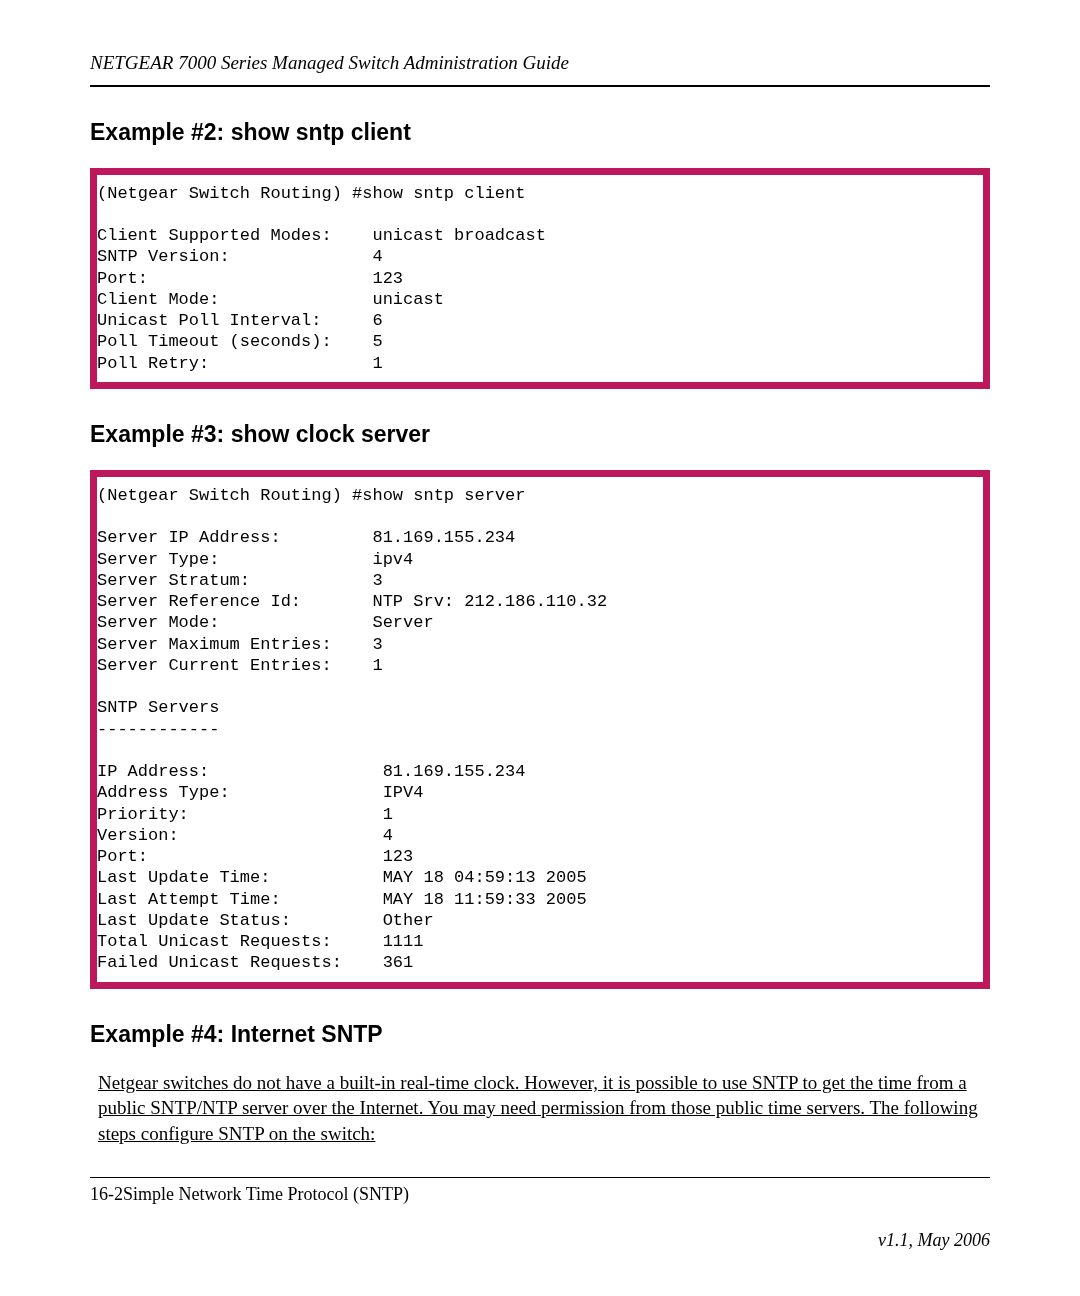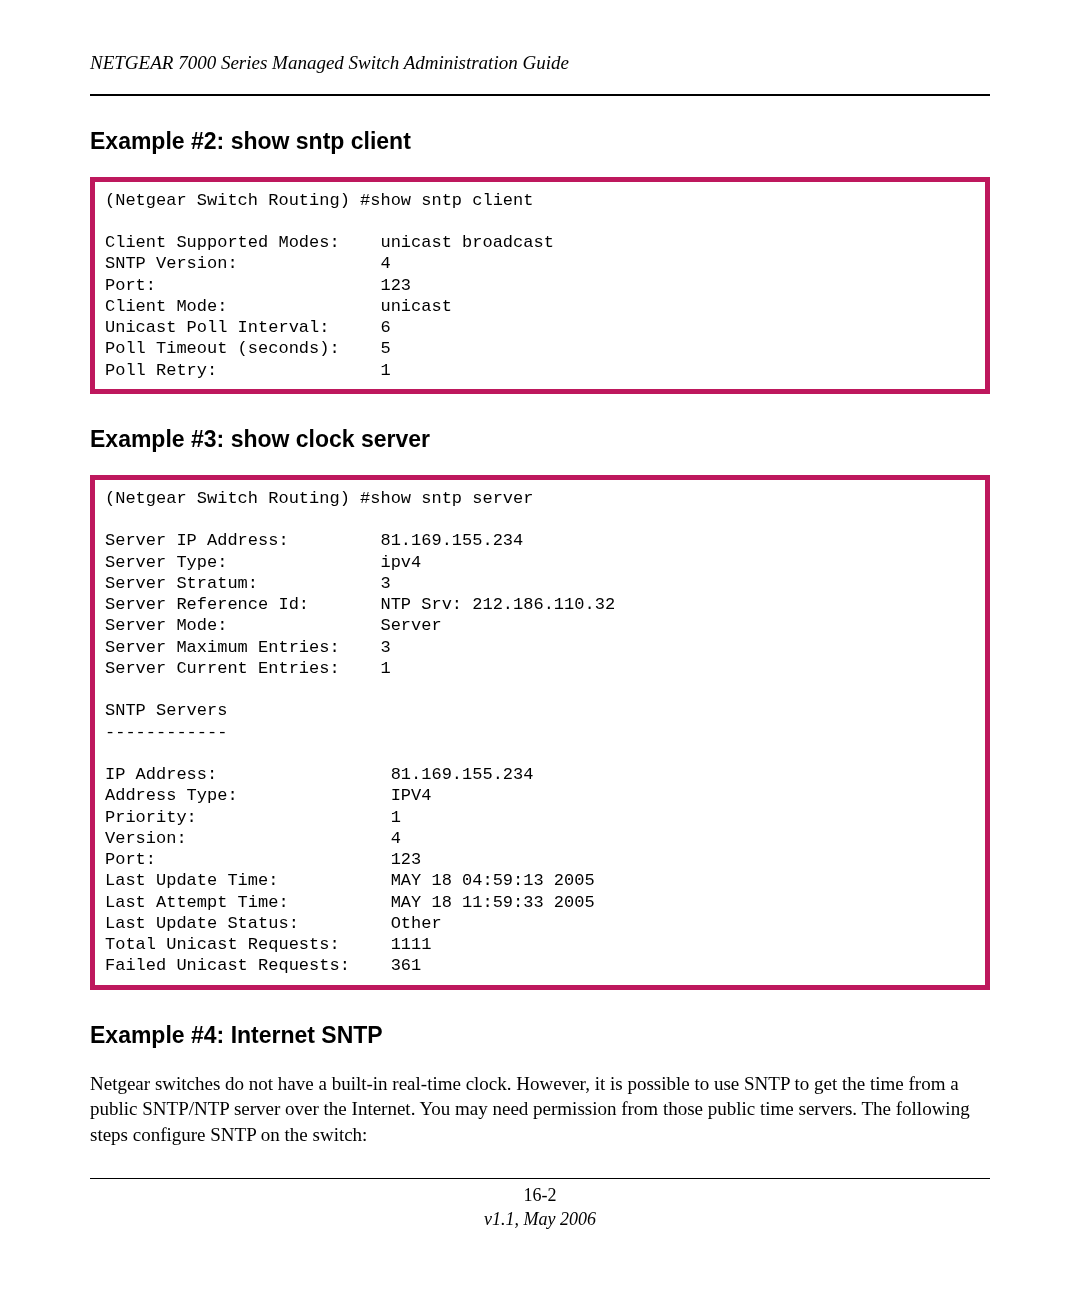--- a/index.html
+++ b/index.html
@@ -10,56 +10,58 @@
     padding: 50px 90px 40px 90px;
     width: 1080px;
     box-sizing: border-box;
     font-size: 19px;
     line-height: 1.35;
   }
   .doc-header {
     font-style: italic;
     font-size: 19px;
     border-bottom: 2px solid #000;
-    padding-bottom: 18px;
+    padding-bottom: 9px;
     margin-bottom: 30px;
   }
   h2.section {
     font-family: Arial, Helvetica, sans-serif;
     font-size: 23px;
     font-weight: bold;
     margin: 30px 0 20px 0;
   }
   pre.code {
     font-family: "Courier New", Courier, monospace;
     font-size: 17px;
     line-height: 1.25;
     white-space: pre;
-    border: 5px solid #be185d;
-    padding: 8px 10px;
+    border: 7px solid #be185d;
+    padding: 8px 0;
     margin: 0 0 26px 0;
     overflow: hidden;
   }
   .body-text {
-    margin: 6px 0 30px 0;
+    margin: 6px 0 30px 8px;
+    text-decoration: underline;
   }
   .footer-rule {
     border-top: 1px solid #000;
     margin-top: 10px;
   }
   .footer-row {
     display: flex;
-    justify-content: center;
+    justify-content: flex-start;
     font-size: 18px;
     padding-top: 4px;
   }
   .version {
-    text-align: center;
+    text-align: right;
     font-style: italic;
     font-size: 18px;
+    margin-top: 22px;
   }
 </style>
 </head>
 <body>
 
 <div class="doc-header">NETGEAR 7000  Series Managed Switch Administration Guide</div>
 
 <h2 class="section">Example #2: show sntp client</h2>
 <pre class="code">(Netgear Switch Routing) #show sntp client
 
@@ -95,14 +97,15 @@
 Last Update Status:         Other
 Total Unicast Requests:     1111
 Failed Unicast Requests:    361</pre>
 
 <h2 class="section">Example #4: Internet SNTP</h2>
 <p class="body-text">Netgear switches do not have a built-in real-time clock. However, it is possible to use SNTP to get the time from a public SNTP/NTP server over the Internet. You may need permission from those public time servers. The following steps configure SNTP on the switch:</p>
 
 <div class="footer-rule"></div>
 <div class="footer-row">
   <span>16-2</span>
+  <span>Simple Network Time Protocol (SNTP)</span>
 </div>
 <div class="version">v1.1, May 2006</div>
 
 </body></html>

